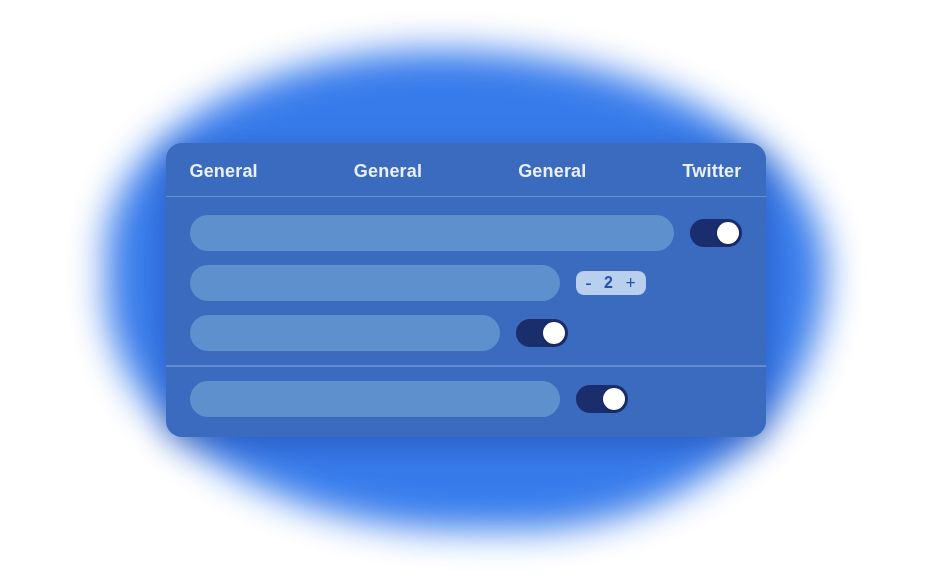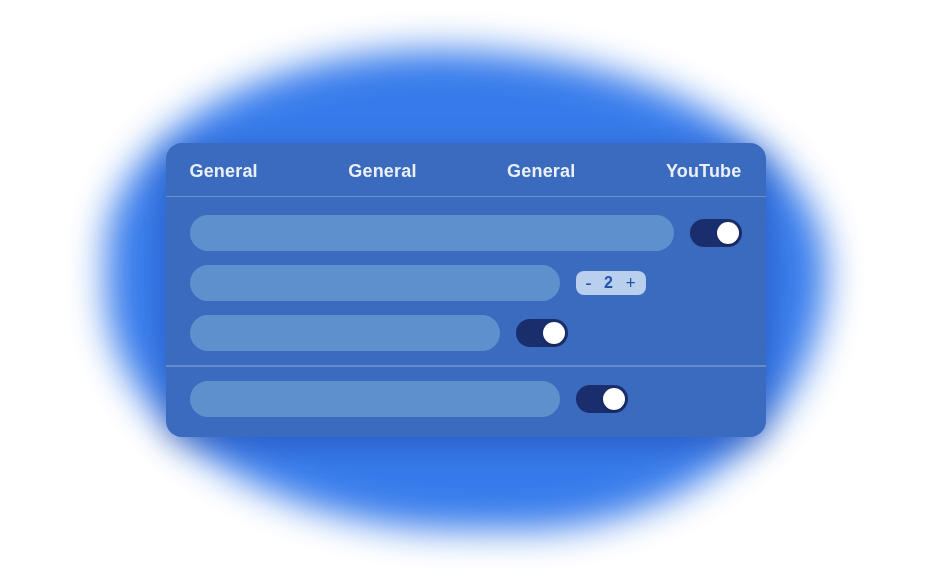--- a/index.html
+++ b/index.html
@@ -161,21 +161,21 @@
 <body>
 
 <div class="blob-bg"></div>
 
 <div class="panel">
 
   <div class="tabs">
     <span class="tab-item">General</span>
     <span class="tab-item">General</span>
     <span class="tab-item">General</span>
-    <span class="tab-item">YouTube</span>
+    <span class="tab-item">Twitter</span>
   </div>
 
   <div class="content">
 
     <div class="row">
       <div class="input-bar"></div>
       <div class="toggle on">
         <div class="toggle-knob"></div>
       </div>
     </div>

